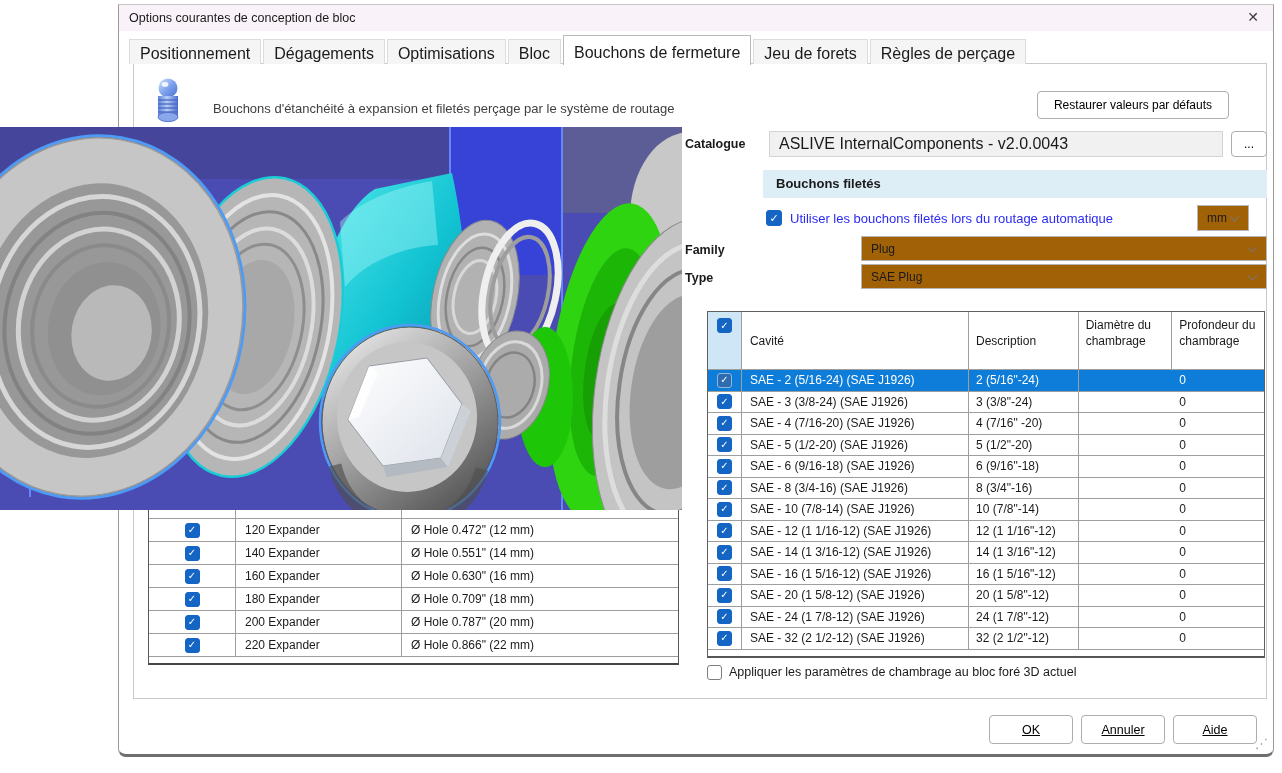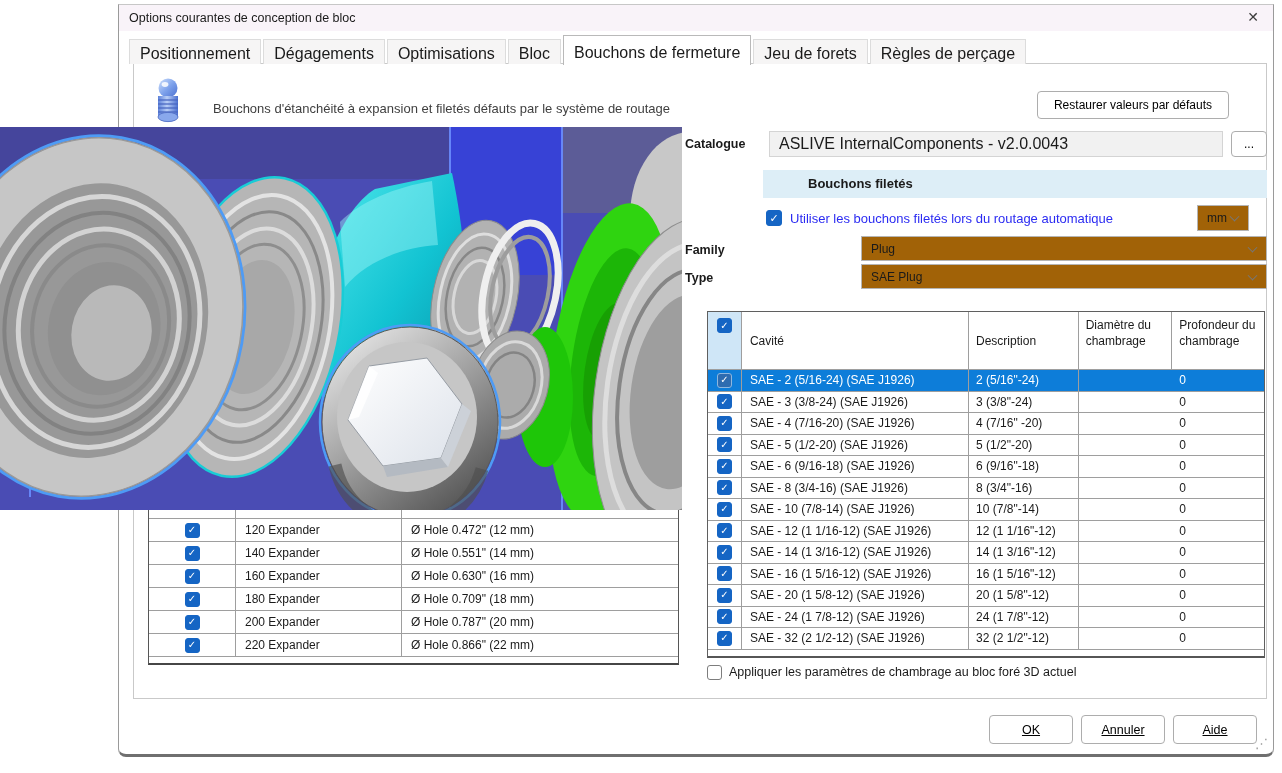--- a/index.html
+++ b/index.html
@@ -32,21 +32,21 @@
     font-family:"Liberation Sans", sans-serif; cursor:pointer; }
 
   
   .lbl { position:absolute; font-size:12.5px; font-weight:bold; }
   .cataloguelbl { left:566px; top:132px; }
   .catfield { position:absolute; left:650px; top:126px; width:454px; height:26px;
     background:#f1f1f1; border:1px solid #d4d4d4; font-size:16px; line-height:24px; padding-left:9px; }
   .browsebtn { position:absolute; left:1112px; top:126px; width:36px; height:26px;
     background:#fff; border:1px solid #adadad; border-radius:4px; font-size:12px; cursor:pointer; }
   .band { position:absolute; left:644px; top:165px; width:504px; height:28px; background:#ddeef7; }
-  .band span { position:absolute; left:13px; top:6px; font-size:13px; font-weight:bold;margin-left:32px; }
+  .band span { position:absolute; left:13px; top:6px; font-size:13px; font-weight:bold; }
 
   .cbx { width:16px; height:16px; border-radius:3px; display:flex; align-items:center;
     justify-content:center; font-size:11px; line-height:1; }
   .cbx.checked { background:#1565c4; border:1px solid #1565c4; color:#fff; }
   .cbx.unchecked { background:#fff; border:1px solid #7d7d7d; color:transparent; }
   .usecbx { position:absolute; left:647px; top:205px; }
   .uselabel { position:absolute; left:671px; top:206px; font-size:13px; color:#2b2bf2; }
   .select { position:absolute; background:#a16207; border:1px solid #b5b5b5; font-size:12px; }
   .select .val { position:absolute; left:9px; top:50%; transform:translateY(-50%); }
   .chev { position:absolute; right:10px; top:50%; width:7px; height:7px;
@@ -147,21 +147,21 @@
       <path d="M5 19 h20 v19 a10 7 0 0 1 -20 0 Z" fill="url(#icoBody)"></path>
       <g stroke="#4a68c2" stroke-width="1.6" opacity="0.8">
         <line x1="5" y1="23" x2="25" y2="23"></line>
           <line x1="5" y1="27" x2="25" y2="27"></line>
         <line x1="5" y1="31" x2="25" y2="31"></line>
           <line x1="5" y1="35" x2="25" y2="35"></line>
       </g>
       <ellipse cx="15" cy="40" rx="10" ry="4.6" fill="#89a8ec" stroke="#4a68c2" stroke-width="0.8"></ellipse>
     </svg>
 
-    <div class="headerdesc">Bouchons d'étanchéité à expansion et filetés défauts par le système de routage</div>
+    <div class="headerdesc">Bouchons d'étanchéité à expansion et filetés perçage par le système de routage</div>
     <button class="restorebtn">Restaurer valeurs par défauts</button>
 
     <div class="lbl cataloguelbl">Catalogue</div>
     <div class="catfield">ASLIVE InternalComponents - v2.0.0043</div>
     <button class="browsebtn">...</button>
 
     <div class="band">
       <span>Bouchons filetés</span>
     </div>
 

